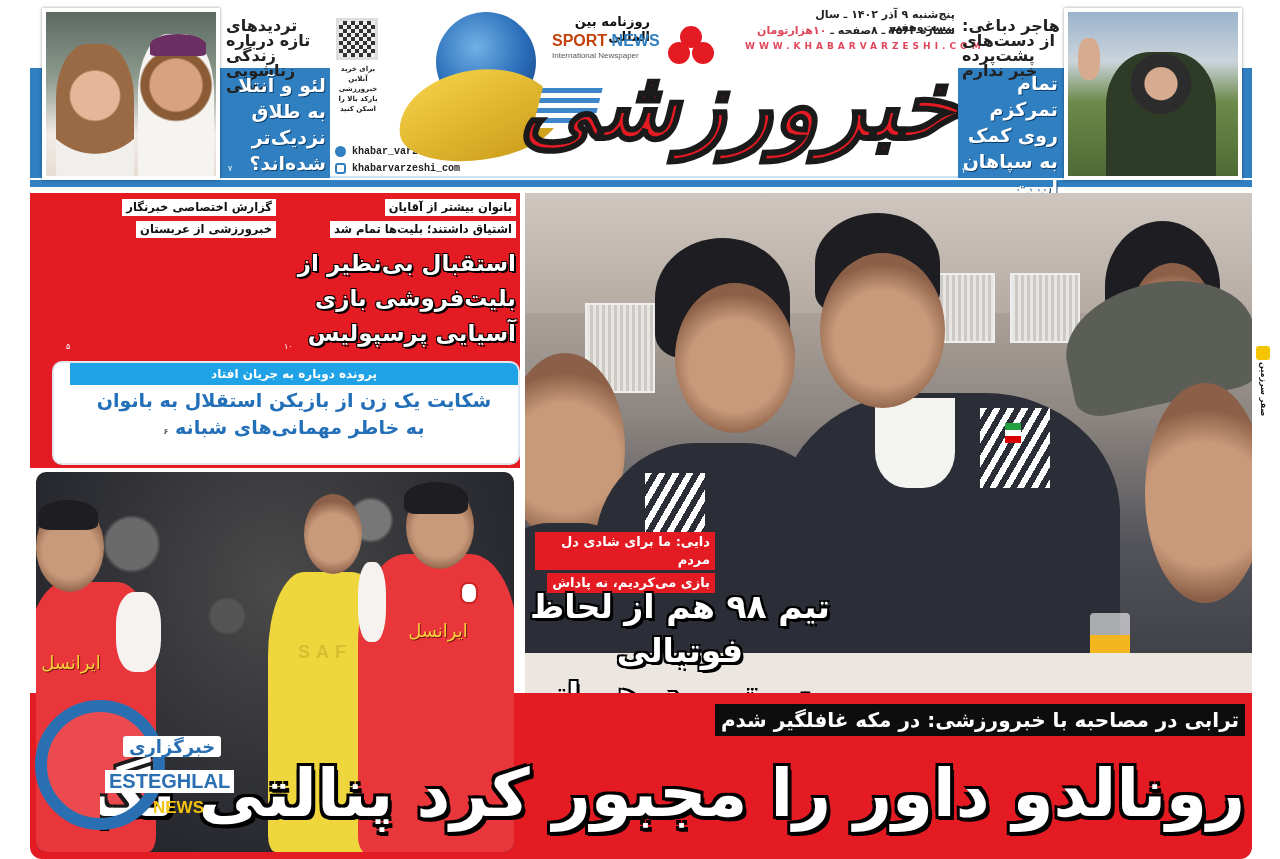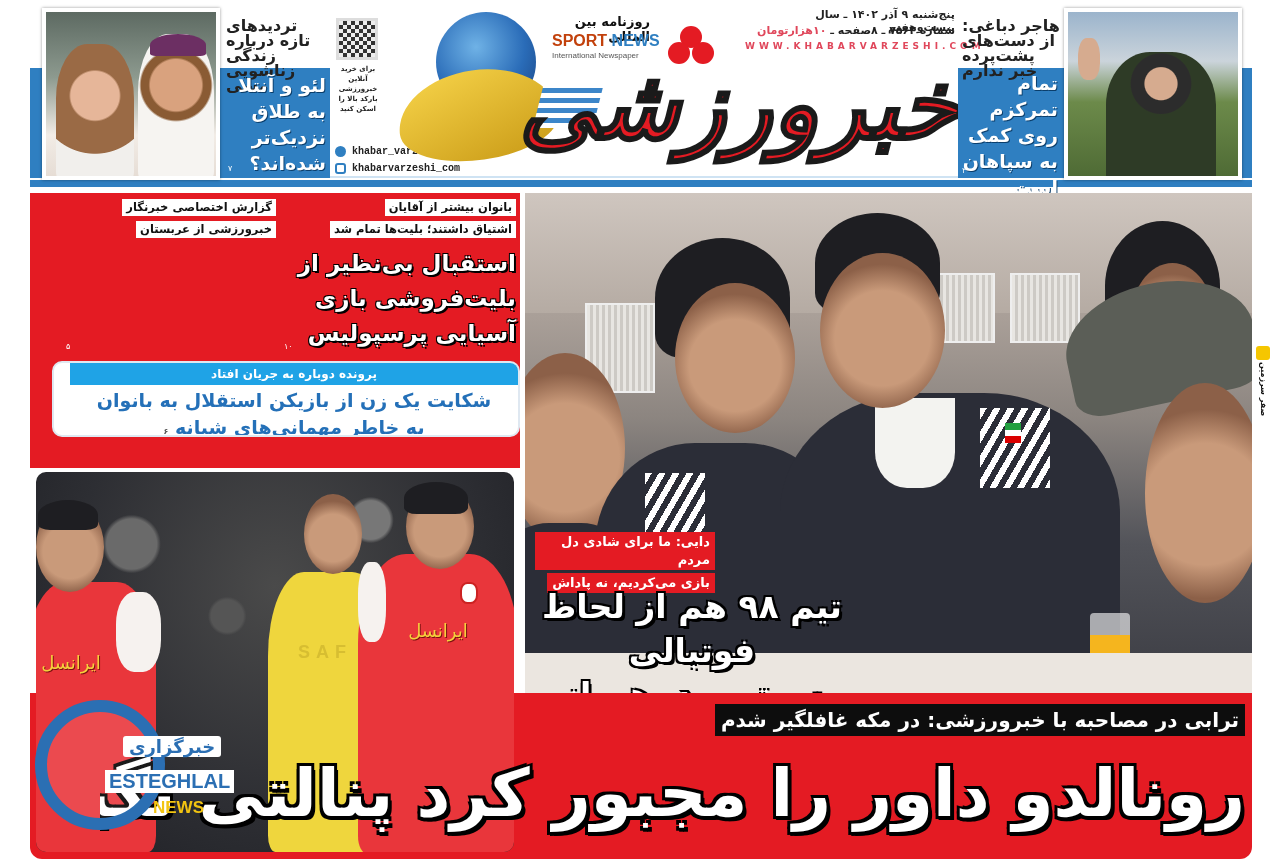--- a/index.html
+++ b/index.html
@@ -21,21 +21,21 @@
     .logo-word { font-weight: bold; font-family: "DejaVu Sans", sans-serif; }
     .meta-line { font-size: 11px; font-weight: bold; color: #222; text-align: right; letter-spacing: .5px; }
     .meta-red { color: #e0475b; }
     .url-line { font-size: 9px; letter-spacing: 4px; font-weight: bold; direction: ltr; text-align: left; }
 
     
     .red-panel { left: 30px; top: 193px; width: 490px; height: 275px; background: #e41b23; }
     .kicker-box { background: #fff; color: #111; font-weight: bold; font-size: 11.5px; padding: 1px 4px; display: inline-block; line-height: 15px; }
     .big-white { color: #fff; font-weight: bold; text-shadow: 2px 2px 0 #000, -1px -1px 0 #000, 1px -1px 0 #000, -1px 1px 0 #000; }
 
-    .blue-card { left: 52px; top: 361px; width: 468px; height: 76px; background: #fff; border-radius: 10px; overflow: hidden; border: 2px solid #dfe8f1; padding-left: 16px; }
+    .blue-card { left: 52px; top: 361px; width: 468px; height: 104px; background: #fff; border-radius: 10px; overflow: hidden; border: 2px solid #dfe8f1; padding-left: 16px; }
     .blue-card-head { height: 22px; background: #1fa3e6; color: #fff; font-size: 12px; font-weight: bold; text-align: center; line-height: 22px; }
     .blue-card-body { color: #2470b8; font-weight: bold; font-size: 19px; text-align: center; line-height: 27px; padding-top: 2px; }
 
     
     .main-photo { left: 525px; top: 193px; width: 727px; height: 500px; overflow: hidden;
       background: linear-gradient(180deg, #bcb3ac 0%, #a99f98 25%, #8c8580 45%, #53545a 70%, #3b3c43 100%); }
     .wall { left: 0; top: 0; width: 727px; height: 120px; background: linear-gradient(180deg,#cfc6bf,#b5aba3); }
     .chair { background: repeating-linear-gradient(90deg,#e8e6e2 0 3px,#cdcac5 3px 6px); border: 2px solid #eee; }
     .jacket { background: #2b2d37; border-radius: 40% 40% 10% 10%; }
     .stripes { background: repeating-linear-gradient(120deg,#fff 0 6px,#2b2d37 6px 12px); }
@@ -187,21 +187,21 @@
 
   <div class="abs" style="left:565px; top:420px; width:40px; height:75px; background:linear-gradient(180deg,rgba(255,255,255,.6) 0 30%,#f5b51e 30%); border-radius:4px;"></div>
 
   <div class="abs" style="left:0; top:460px; width:727px; height:40px; background:#ebe6e0;"></div>
 </div>
 
 <div class="abs" style="left:535px; top:532px; width:180px; text-align:right;">
   <div><span class="caption-red">دایی: ما برای شادی دل مردم</span></div>
   <div style="margin-top:2px;"><span class="caption-red">بازی می‌کردیم، نه پاداش</span></div>
 </div>
-<div class="abs main-quote" style="left:530px; top:585px; width:300px;margin-left:12px;">
+<div class="abs main-quote" style="left:530px; top:585px; width:300px;">
   <div>تیم ۹۸ هم از لحاظ فوتبالی</div>
   <div>سرتر بود، هم از لحاظ محبوبیت</div>
 </div>
 
 <div class="abs side-tag">
   <div style="width:14px; height:14px; margin:2px auto; background:#f5c600; border-radius:3px;"></div>
   <div style="writing-mode:vertical-rl; font-size:8px; color:#111; margin:2px auto 0; font-weight:bold;">صفر سرزمین</div>
 </div>
 
 <div class="abs bottom-red"></div>

